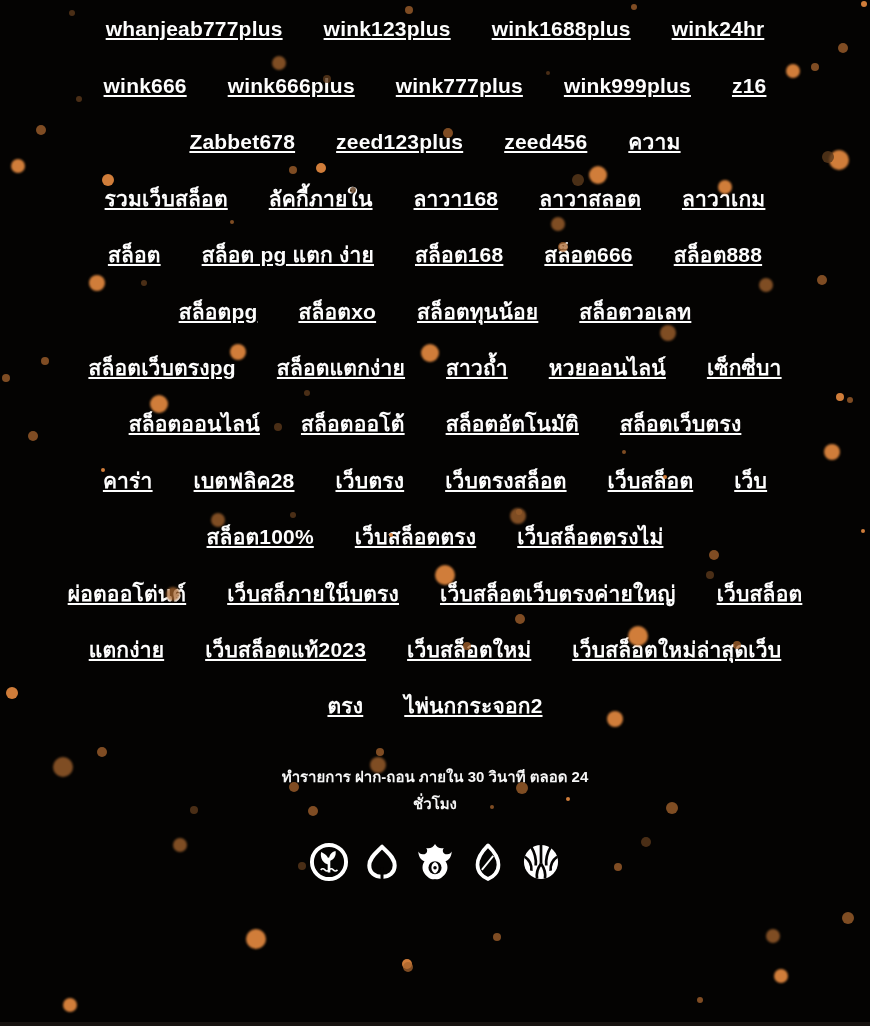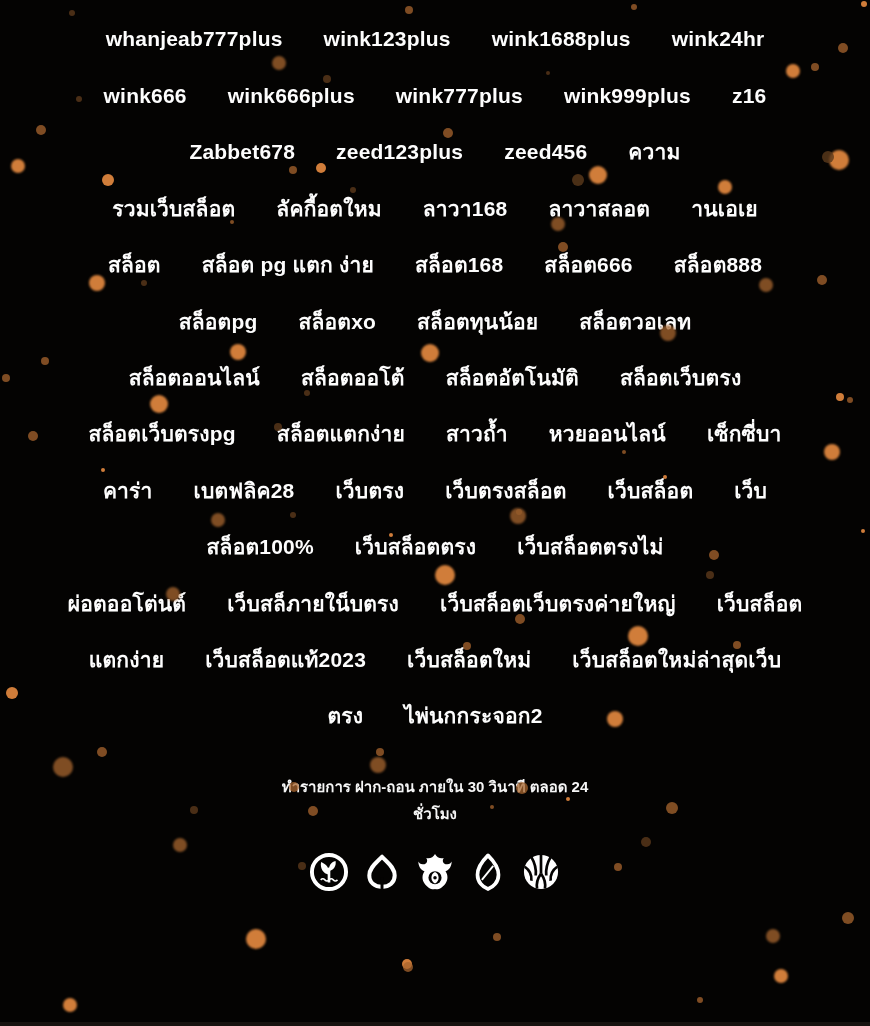--- a/index.html
+++ b/index.html
@@ -7,21 +7,21 @@
     position:relative;
     width:870px;height:1026px;
     background:#040302;
     overflow:hidden;
     font-family:"Liberation Sans","DejaVu Sans",sans-serif;
     color:#ffffff;
   }
   .particles{position:absolute;inset:0;z-index:3;pointer-events:none;}
   .particle{position:absolute;border-radius:50%;transform:translate(-50%,-50%);}
   .content{position:relative;z-index:2;}
-  .tags{padding-top:11px;}
+  .tags{padding-top:1px;text-decoration:underline;}
   .tag-row{
     height:56.4px;
     display:flex;align-items:center;justify-content:center;
     column-gap:41px;
   }
   .tag{
     font-size:21px;font-weight:700;letter-spacing:.2px;
     color:#fdfdfd;text-decoration:none;white-space:nowrap;
     cursor:pointer;
   }
@@ -154,50 +154,50 @@
           <a class="tag">z16</a>
         </div>
         <div class="tag-row">
           <a class="tag">Zabbet678</a>
           <a class="tag">zeed123plus</a>
           <a class="tag">zeed456</a>
           <a class="tag">ความ</a>
         </div>
         <div class="tag-row">
           <a class="tag">รวมเว็บสล็อต</a>
-          <a class="tag">ลัคกี้อตใหม</a>
+          <a class="tag">ลัคกี้ภายใน</a>
           <a class="tag">ลาวา168</a>
           <a class="tag">ลาวาสลอต</a>
-          <a class="tag">านเอเย</a>
+          <a class="tag">ลาวาเกม</a>
         </div>
         <div class="tag-row">
           <a class="tag">สล็อต</a>
           <a class="tag">สล็อต pg แตก ง่าย</a>
           <a class="tag">สล็อต168</a>
           <a class="tag">สล็อต666</a>
           <a class="tag">สล็อต888</a>
         </div>
         <div class="tag-row">
           <a class="tag">สล็อตpg</a>
           <a class="tag">สล็อตxo</a>
           <a class="tag">สล็อตทุนน้อย</a>
           <a class="tag">สล็อตวอเลท</a>
         </div>
         <div class="tag-row">
-          <a class="tag">สล็อตออนไลน์</a>
-          <a class="tag">สล็อตออโต้</a>
-          <a class="tag">สล็อตอัตโนมัติ</a>
-          <a class="tag">สล็อตเว็บตรง</a>
-        </div>
-        <div class="tag-row">
           <a class="tag">สล็อตเว็บตรงpg</a>
           <a class="tag">สล็อตแตกง่าย</a>
           <a class="tag">สาวถ้ำ</a>
           <a class="tag">หวยออนไลน์</a>
           <a class="tag">เซ็กซี่บา</a>
+        </div>
+        <div class="tag-row">
+          <a class="tag">สล็อตออนไลน์</a>
+          <a class="tag">สล็อตออโต้</a>
+          <a class="tag">สล็อตอัตโนมัติ</a>
+          <a class="tag">สล็อตเว็บตรง</a>
         </div>
         <div class="tag-row">
           <a class="tag">คาร่า</a>
           <a class="tag">เบตฟลิค28</a>
           <a class="tag">เว็บตรง</a>
           <a class="tag">เว็บตรงสล็อต</a>
           <a class="tag">เว็บสล็อต</a>
           <a class="tag">เว็บ</a>
         </div>
         <div class="tag-row">

